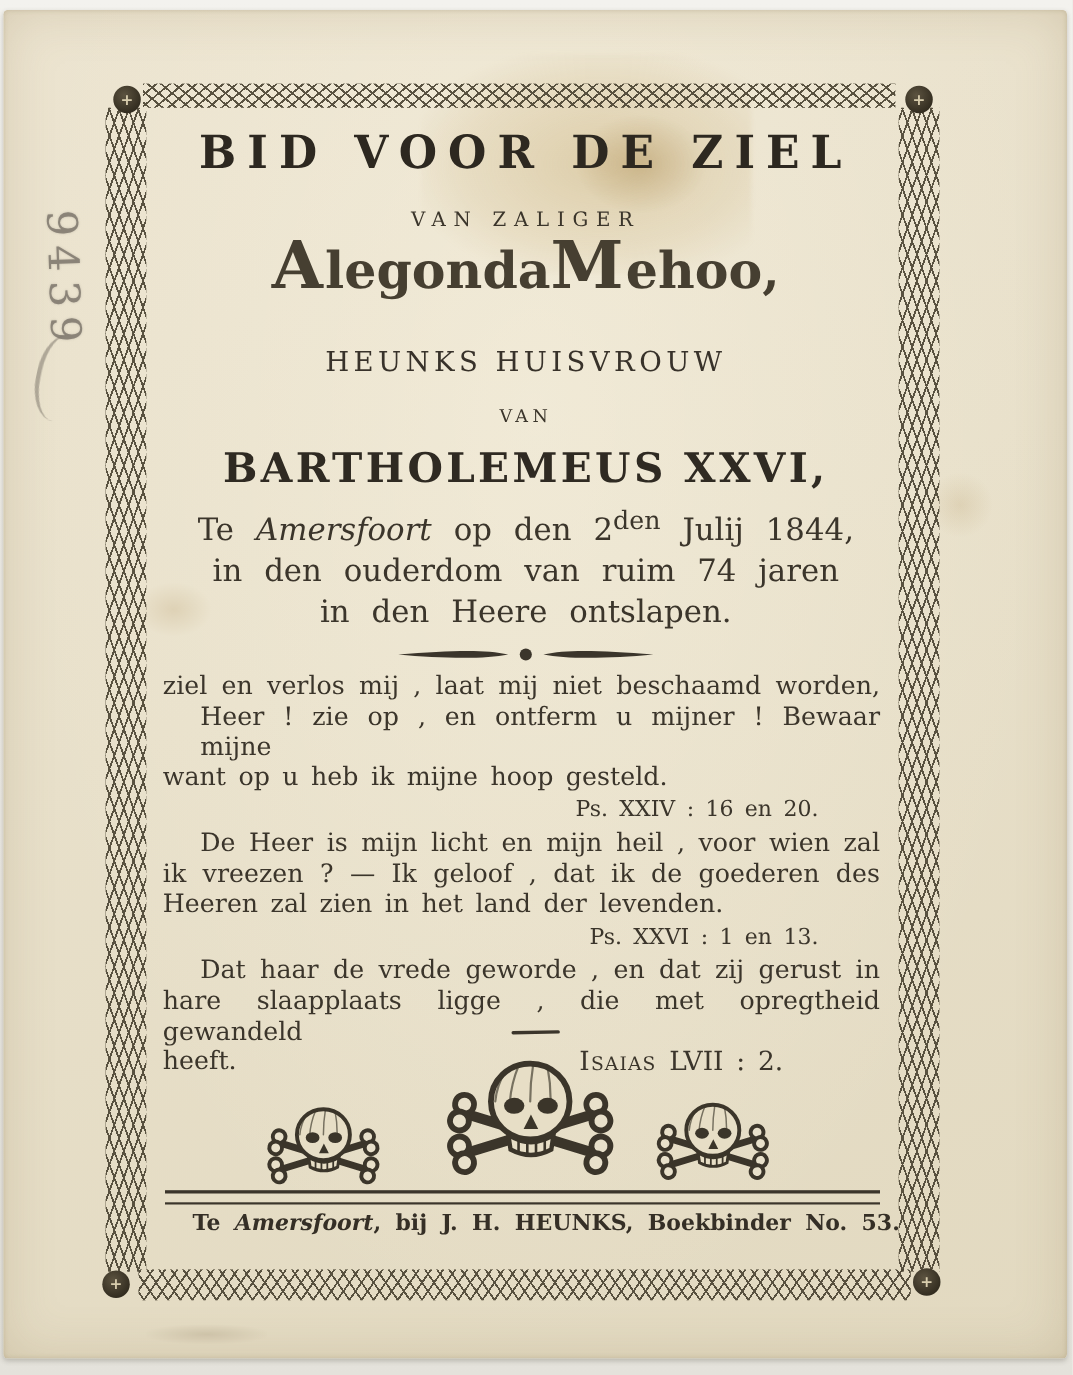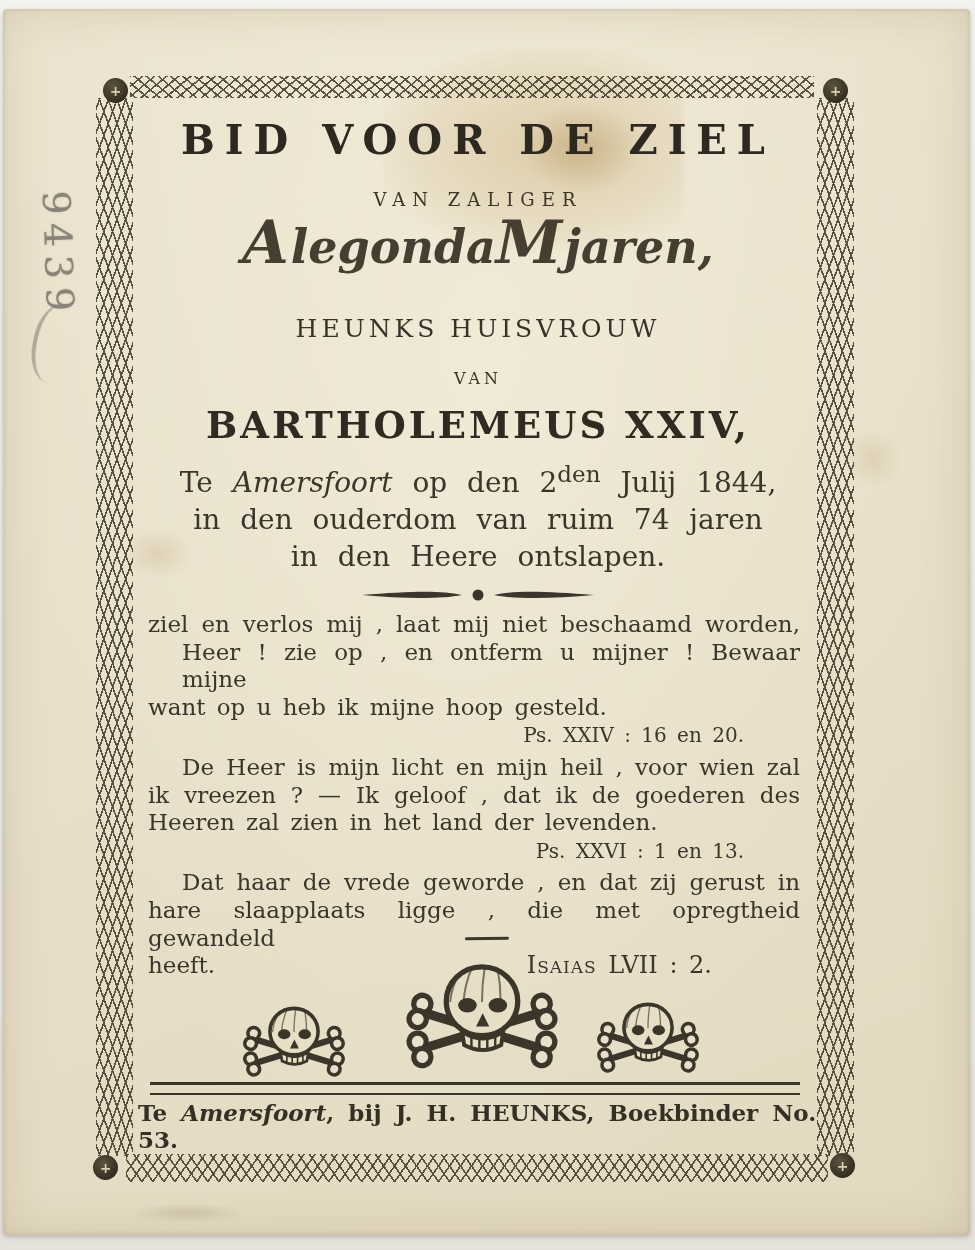--- a/index.html
+++ b/index.html
@@ -92,21 +92,21 @@
     top: 106px; text-align: center;
     font-size: 40px; font-weight: bold; letter-spacing: 10px;
     color: #2d2820; transform: scaleY(1.04);
   }
   .subtitle {
     top: 180px; text-align: center;
     font-size: 18px; letter-spacing: 7px; color: #3b352b;
   }
   .deceased-name {
     top: 210px; text-align: center;
-    font-style: italic; font-weight: bold; font-size: 46px;
+    font-weight: bold; font-size: 46px;
     color: #463f31; display: flex; justify-content: center; 
   }
   .deceased-name .initial { font-size: 60px; line-height: 46px; letter-spacing: 2px; }
   .role-line { top: 305px; text-align: center; font-size: 25px; letter-spacing: 4px; color: #38322a; }
   .van-line  { top: 360px; text-align: center; font-size: 16px; letter-spacing: 4px; }
   .spouse-name {
     top: 394px; text-align: center;
     font-size: 37px; font-weight: bold; letter-spacing: 3px; color: #2f2a22;
   }
   .death-block { top: 447px; text-align: center; font-size: 28px; line-height: 37px; word-spacing: 11px; }
@@ -123,21 +123,21 @@
   .q-lastrow .ref-inline { margin-right: 88px; font-size: 24px; }
   .smallcaps { font-variant: small-caps; letter-spacing: 1px; }
   .small-rule { position: absolute; left: 327px; top: 928px; width: 44px; height: 3px;
     background: #3b352b; border-radius: 2px; transform: rotate(-1deg); }
   .skull { position: absolute; }
   .skull-left   { left: 98px;  top: 994px; width: 116px; }
   .skull-center { left: 258px; top: 950px; width: 172px; }
   .skull-right  { left: 452px; top: 990px; width: 116px; }
   .double-rule { position: absolute; left: 12px; top: 1073px; width: 650px; height: 8px;
     border-top: 3px solid #3b352b; border-bottom: 2px solid #3b352b; }
-  .imprint { top: 1090px; text-align: left; font-size: 23px; font-weight: bold;
+  .imprint { top: 1090px; text-align: right; font-size: 20px; font-weight: bold;
     word-spacing: 6px; color: #352f26; }
   .imprint .it { font-style: italic; }
 </style>
 </head>
 <body>
 
 <div class="scan-bg">
   <div class="paper">
 
     <div class="stain stain-1"></div>
@@ -166,26 +166,26 @@
     <div class="pencil-number">9439</div>
     <div class="pencil-curve"></div>
 
     <div class="content">
 
       <div class="abs title">BID VOOR DE ZIEL</div>
       <div class="abs subtitle">VAN ZALIGER</div>
 
       <div class="abs deceased-name">
         <span><span class="initial">A</span><span>legonda</span></span>
-        <span><span class="initial">M</span><span>jaren,</span></span>
+        <span><span class="initial">M</span><span>ehoo,</span></span>
       </div>
 
       <div class="abs role-line">HEUNKS HUISVROUW</div>
       <div class="abs van-line">VAN</div>
-      <div class="abs spouse-name">BARTHOLEMEUS XXIV,</div>
+      <div class="abs spouse-name">BARTHOLEMEUS XXVI,</div>
 
       <div class="abs death-block">
         <div><span>Te </span><span class="it">Amersfoort</span><span> op den 2</span><sup>den</sup><span> Julij 1844,</span></div>
         <div>in den ouderdom van ruim 74 jaren</div>
         <div>in den Heere ontslapen.</div>
       </div>
 
       <div class="abs divider-orn">
         <svg width="240" height="14" viewBox="0 0 240 14">
           <path d="M4 7 C50 3.5 82 2 104 7 C82 11.5 42 10.5 4 7 Z" fill="#3b352b"></path>

